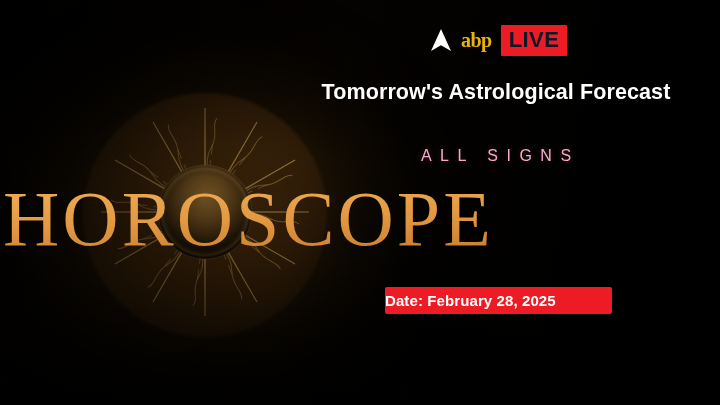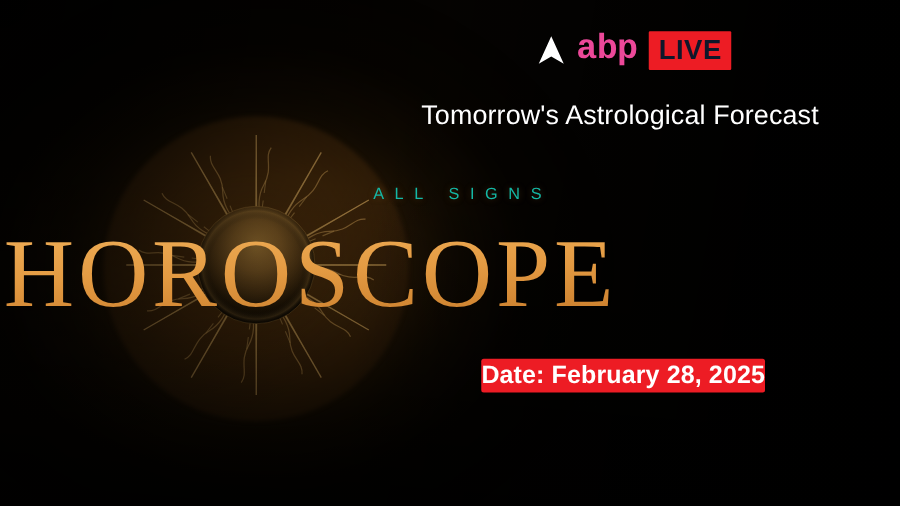--- a/index.html
+++ b/index.html
@@ -95,26 +95,26 @@
     position: absolute;
     left: 430px;
     top: 25px;
     display: flex;
     align-items: center;
     gap: 9px;
     height: 30px;
   }
   .logo-mark { width: 22px; height: 24px; display:block; }
   .logo-abp {
-    color: #ec4899;
-    font-size: 28px;
+    color: #eab308;
+    font-size: 20px;
     font-weight: 700;
     letter-spacing: -0.5px;
     line-height: 1;
-    font-family: Liberation Mono, monospace;
+    font-family: Liberation Serif, serif;
   }
   .logo-live {
     display: inline-block;
     color: #0f172a;
     font-size: 22px;
     font-weight: 700;
     letter-spacing: 0.4px;
     line-height: 1;
     padding: 4px 8px 5px 8px;
     border-radius: 1px;
@@ -122,35 +122,36 @@
 
   
   .headline {
     position: absolute;
     left: 0;
     right: 18px;
     top: 80px;
     text-align: center;
     color: #ffffff;
     font-size: 21.5px;
-    font-weight: 400;
+    font-weight: 700;
     letter-spacing: 0.1px;
     white-space: nowrap;
     padding-left: 290px;
     box-sizing: border-box;
   }
 
   
   .all-signs {
     position: absolute;
     left: 0;
     right: 18px;
     top: 147px;
-    color: #14b8a6;
-    font-size: 13px;
+    text-align: center;
+    color: #f9a8d4;
+    font-size: 16px;
     font-weight: 400;
     letter-spacing: 8.5px;
     text-indent: 8.5px;
     white-space: nowrap;
     padding-left: 290px;
     box-sizing: border-box;
     text-shadow: 0 0 6px rgba(180,120,50,0.35);
   }
 
   
@@ -176,24 +177,24 @@
 
   
   .date-badge {
     position: absolute;
     left: 385px;
     top: 287px;
     width: 227px;
     height: 27px;
     display: flex;
     align-items: center;
-    justify-content: flex-end;
+    justify-content: flex-start;
     border-radius: 2px;
     color: #ffffff;
-    font-size: 20px;
+    font-size: 15px;
     font-weight: 700;
     letter-spacing: 0.1px;
     white-space: nowrap;
   }
 </style>
 </head>
 <body>
 
 <div id="stage">
 

